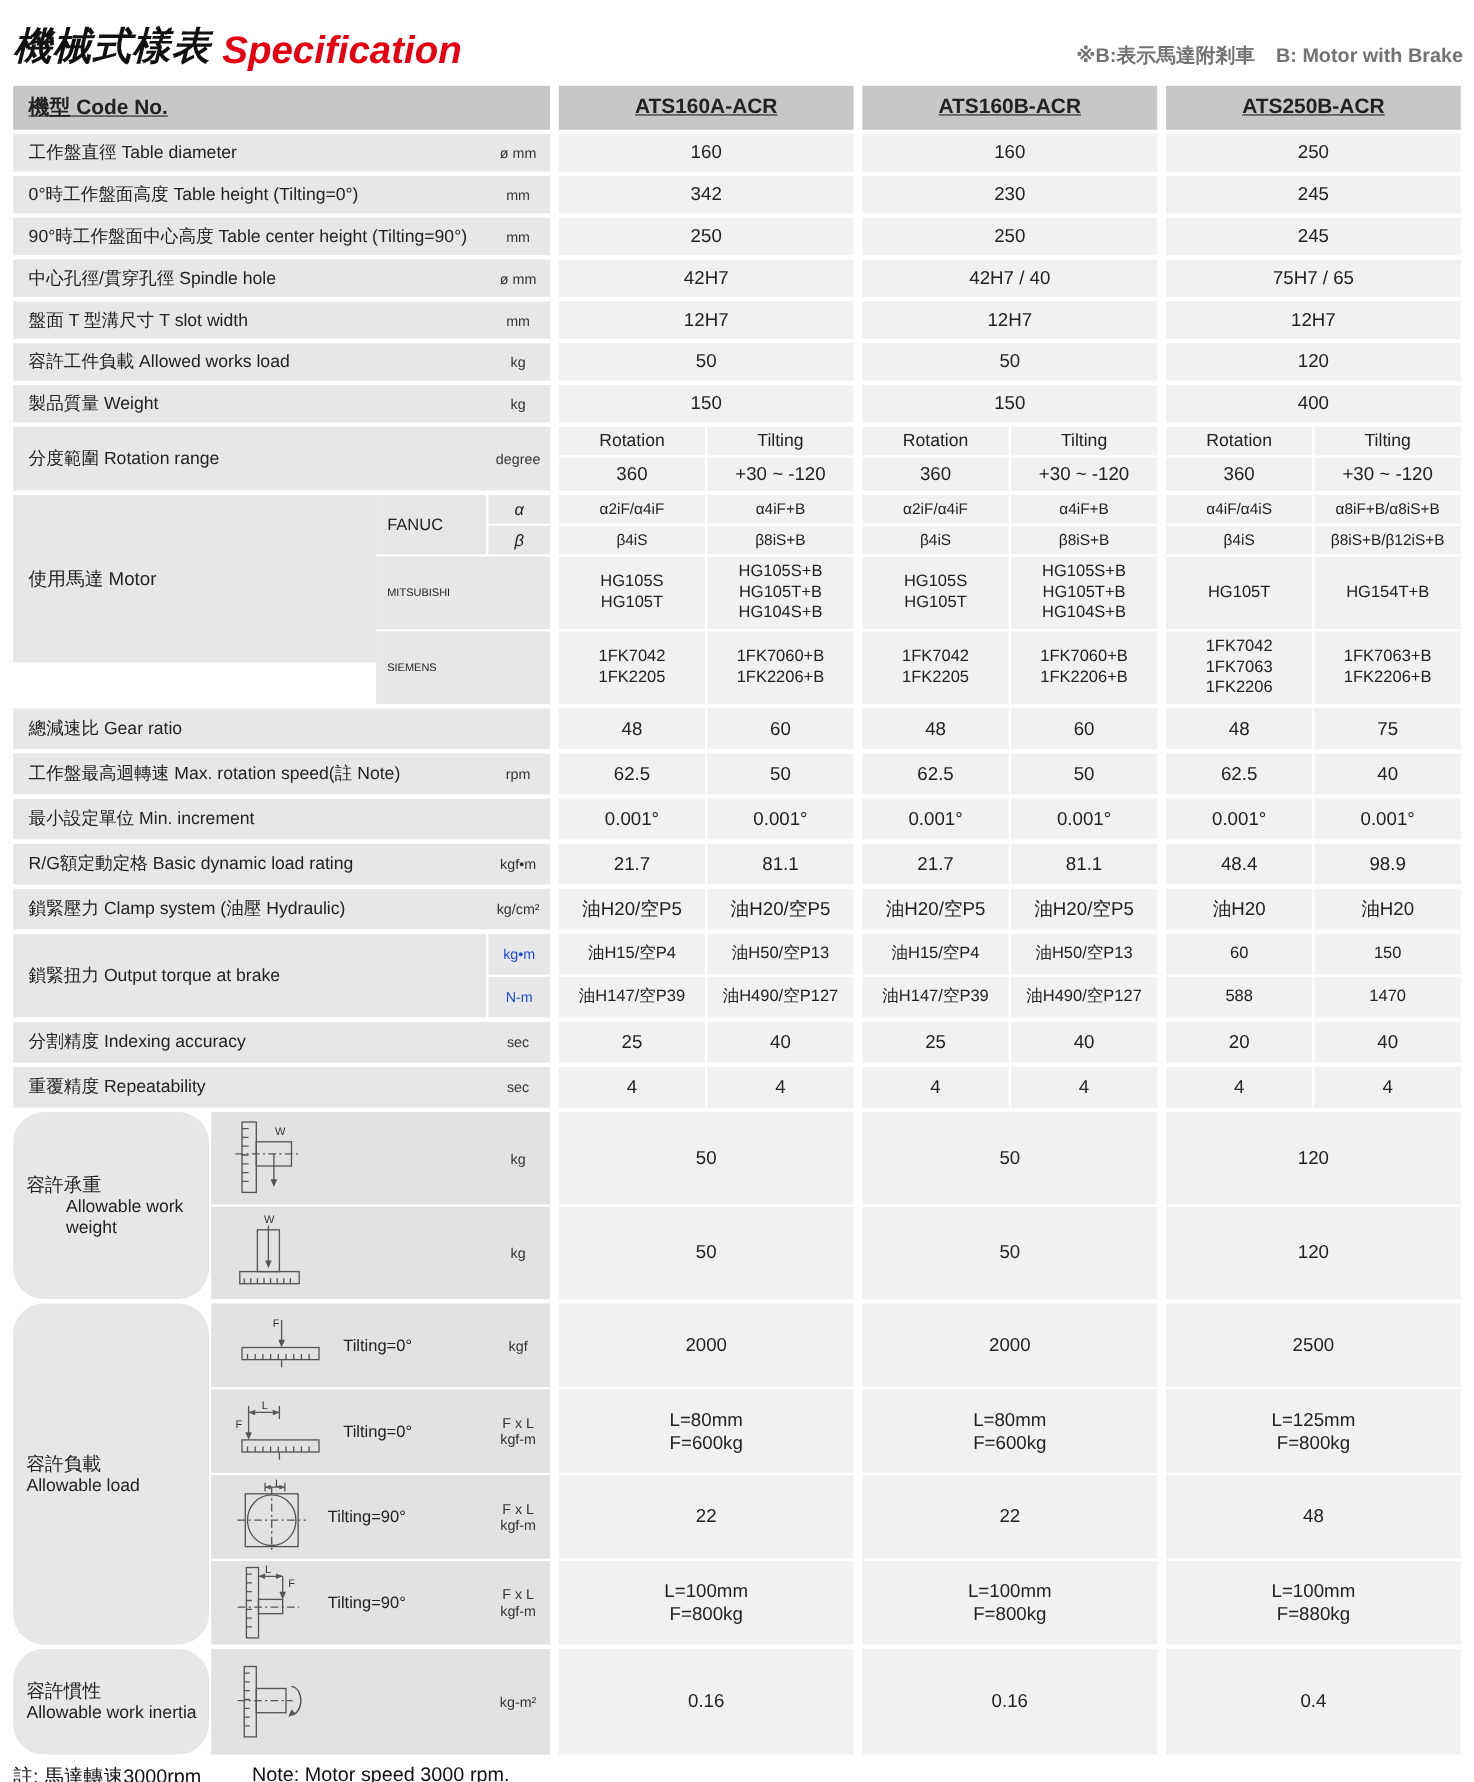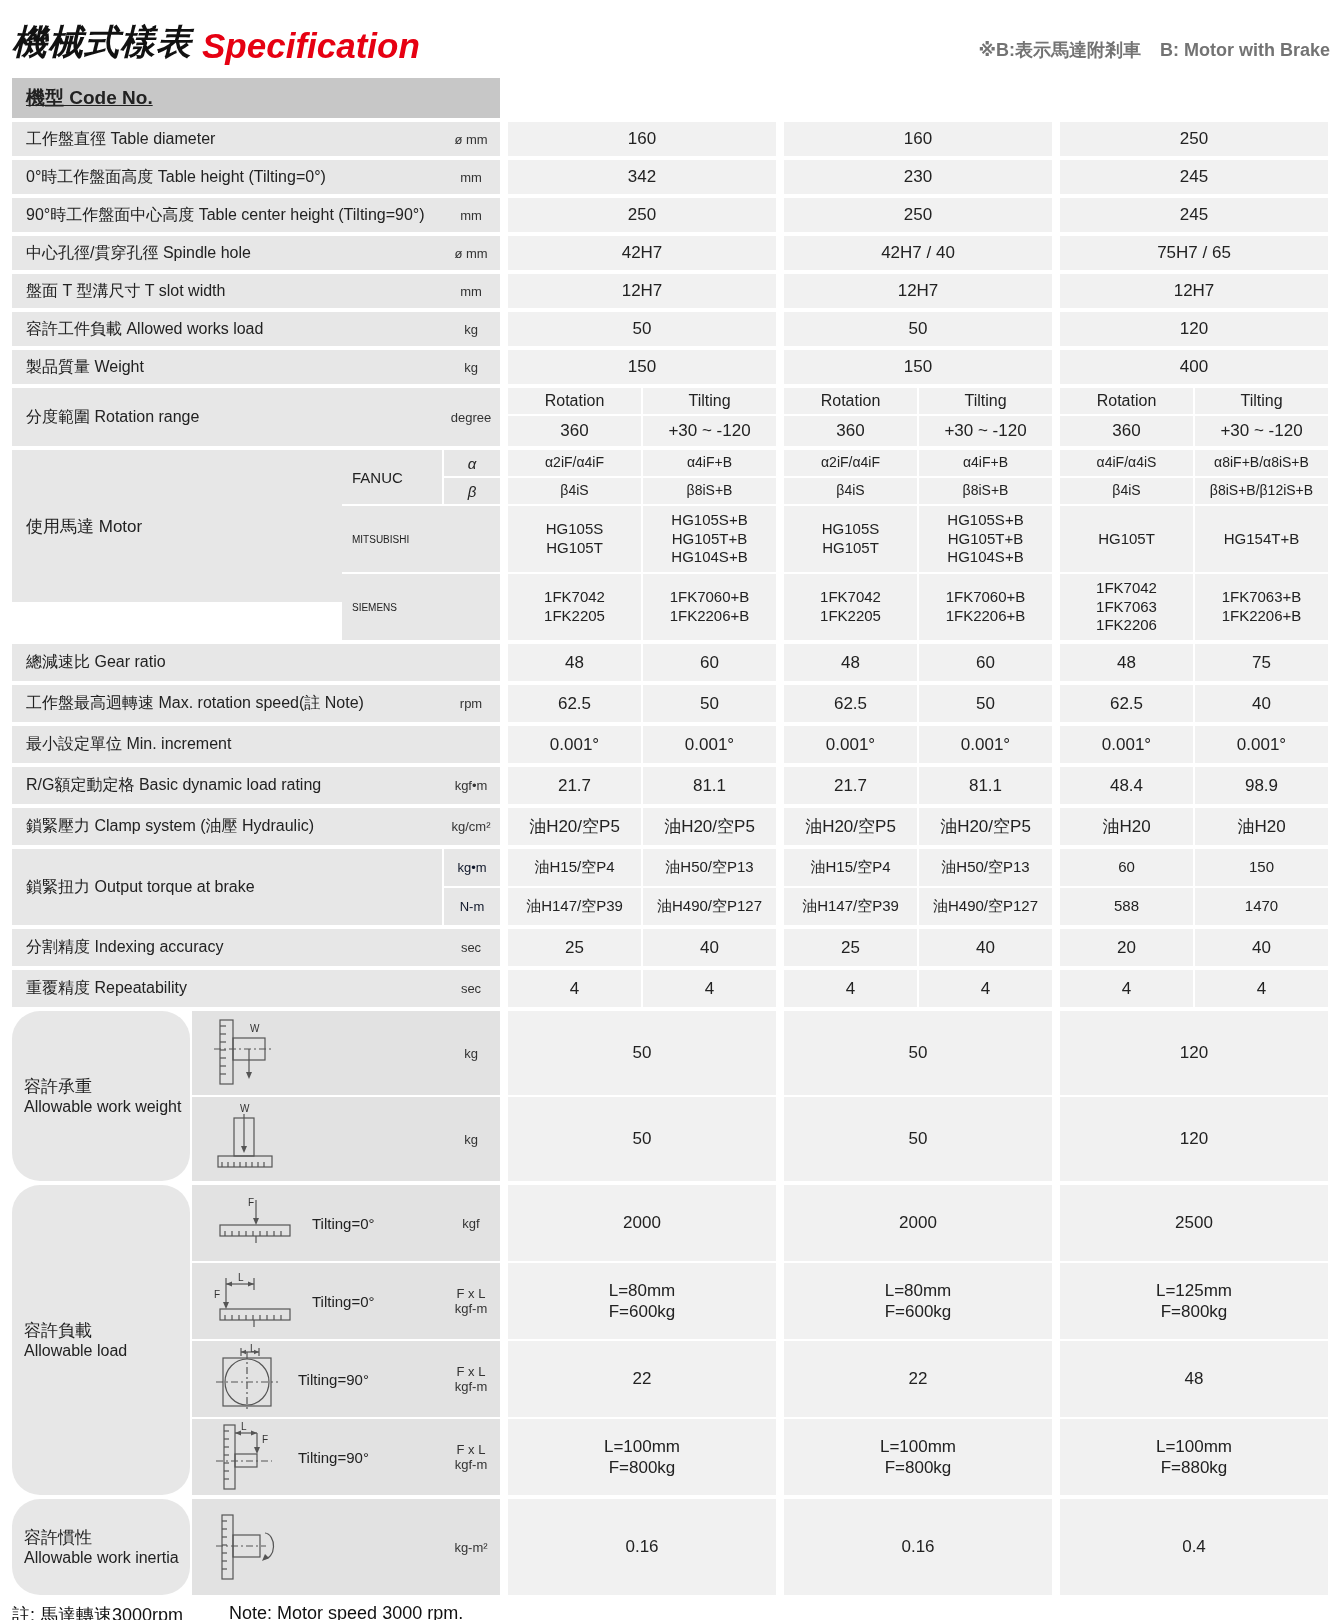--- a/index.html
+++ b/index.html
@@ -16,21 +16,21 @@
   .stack{display:flex;flex-direction:column;gap:2px;flex:1;}
   .stack .trow{margin-bottom:0;}
   .cell{box-sizing:border-box;display:flex;align-items:center;background:var(--label-bg,#e7e7e7);}
   .cellL488{width:488px;margin-right:8px;padding-left:14px;}
   .cellL430{width:430px;margin-right:2px;padding-left:14px;}
   .cellL330{width:330px;margin-right:0;padding-left:14px;}
   .cellL178{width:178px;margin-right:2px;padding-left:12px;flex-direction:column;align-items:flex-start;justify-content:center;border-radius:28px;}
   .brand100{width:100px;margin-right:2px;justify-content:flex-start;padding-left:10px;font-size:15px;}
   .brand158{width:158px;margin-right:8px;justify-content:flex-start;padding-left:10px;font-size:10px;}
   .sym56{width:56px;margin-right:8px;justify-content:center;font-size:15px;font-style:italic;}
-  .unit56{width:56px;margin-right:8px;justify-content:center;font-size:13px;color:#0f172a;text-align:center;white-space:pre-line;}
+  .unit56{width:56px;margin-right:8px;justify-content:center;font-size:13px;color:#1d4ed8;text-align:center;white-space:pre-line;}
   .iconcell{width:308px;margin-right:8px;background:var(--icon-bg,#e2e2e2);padding-left:20px;}
   .lbltext{font-size:16px;white-space:nowrap;}
   .unit-in{margin-left:auto;width:58px;text-align:center;font-size:13px;color:#333;white-space:pre-line;flex-shrink:0;}
   .caption{margin-left:16px;font-size:15px;color:#222;}
   
   .vals{display:flex;flex:0 0 820px;width:820px;}
   .v{flex:1 1 0;box-sizing:border-box;background:var(--value-bg,#f1f1f1);display:flex;align-items:center;justify-content:center;
      text-align:center;font-size:17px;white-space:pre-line;line-height:1.25;}
   .vals6 .v{margin-right:2px;}
   .vals6 .v:nth-child(even){margin-right:8px;}
@@ -71,20 +71,25 @@
     <span class="title-zh">機械式樣表</span>
     <span class="title-en">Specification</span>
     <span class="title-note">
       <span>※B:表示馬達附剎車</span>
       <span>B: Motor with Brake</span>
     </span>
   </div>
 
   <div class="trow headrow h-head">
     <div class="cell cellL488">機型 Code No.</div>
+    <div class="vals vals3">
+        <div class="v">ATS160A-ACR</div>
+        <div class="v">ATS160B-ACR</div>
+        <div class="v">ATS250B-ACR</div>
+      </div>
   </div>
 
   <div class="trow h-s">
     <div class="cell cellL488">
         <span class="lbltext">工作盤直徑 Table diameter</span>
         <span class="unit-in">ø mm</span>
       </div>
     <div class="vals vals3">
         <div class="v">160</div>
         <div class="v">160</div>
@@ -383,21 +388,21 @@
         <div class="v">4</div>
         <div class="v">4</div>
         <div class="v">4</div>
         <div class="v">4</div>
       </div>
   </div>
 
   <div class="trow">
     <div class="cell cellL178" style="height:170px;">
       <span class="lbltext zh-big">容許承重</span>
-      <span class="en-sub" style="white-space:normal;">Allowable work weight</span>
+      <span class="en-sub" style="white-space:normal;margin-left:36px;">Allowable work weight</span>
     </div>
     <div class="stack">
       <div class="trow h-ww">
         <div class="cell iconcell">
           <span>
             <svg width="66" height="74" viewBox="0 0 66 74">
               <rect class="ic" x="8" y="4" width="13" height="64" fill="#fff"></rect>
               <g class="ic">
                   <line x1="8" y1="10" x2="14" y2="10"></line>
                   <line x1="8" y1="18" x2="14" y2="18"></line>

